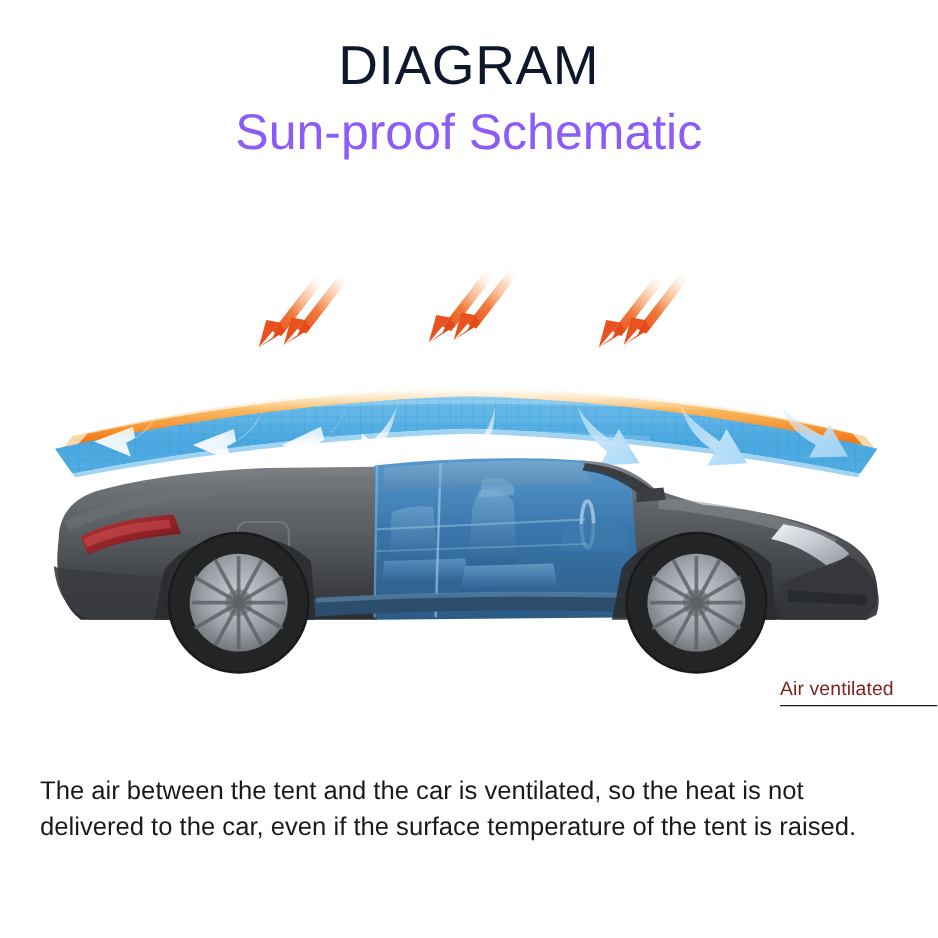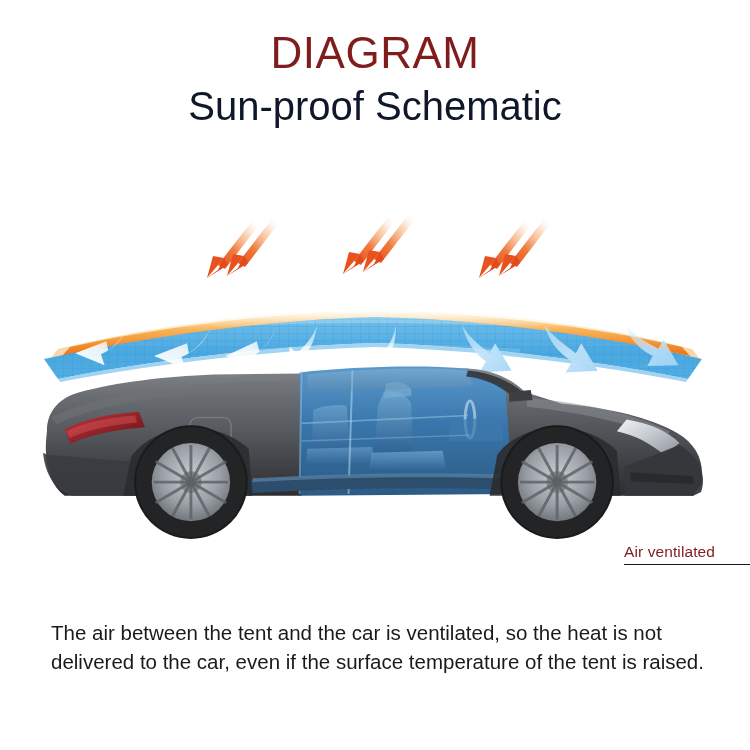--- a/index.html
+++ b/index.html
@@ -6,25 +6,25 @@
   body{
     width:750px;height:750px;overflow:hidden;
     font-family:"Liberation Sans","DejaVu Sans",sans-serif;
     -webkit-font-smoothing:antialiased;
   }
   #page{position:relative;width:750px;height:750px;background:#ffffff;}
 
   
   .title-block{position:absolute;left:0;top:30px;width:750px;text-align:center;}
   .main-title{
-    font-size:44px;letter-spacing:0.5px;color:#7f1d1d;line-height:1.05;
+    font-size:44px;letter-spacing:0.5px;color:#0f172a;line-height:1.05;
     font-weight:400;
   }
   .sub-title{
-    font-size:40px;color:#0f172a;line-height:1.1;margin-top:8px;font-weight:400;
+    font-size:40px;color:#8b5cf6;line-height:1.1;margin-top:8px;font-weight:400;
   }
 
   
   .stage{position:absolute;left:0;top:195px;width:750px;height:385px;}
 
   
   .canopy-wrap{position:absolute;left:0;top:70px;width:750px;height:130px;}
 
   
   .airflow{position:absolute;left:0;top:125px;width:750px;height:110px;}
@@ -36,21 +36,21 @@
   .vent-label{
     position:absolute;left:624px;top:348px;width:126px;
     font-size:15.5px;color:#7f1d1d;letter-spacing:0.1px;
     padding-bottom:3px;border-bottom:1.6px solid #1a1a1a;
     text-align:left;
   }
 
   
   .caption{
     position:absolute;left:32px;top:618px;width:690px;
-    font-size:20.5px;line-height:1.42;color:#1a1a1a;margin-left:19px;
+    font-size:20.5px;line-height:1.42;color:#1a1a1a;
   }
 </style>
 </head>
 <body>
 
 <div id="page">
 
   <div class="title-block">
     <div class="main-title">DIAGRAM</div>
     <div class="sub-title">Sun-proof Schematic</div>

